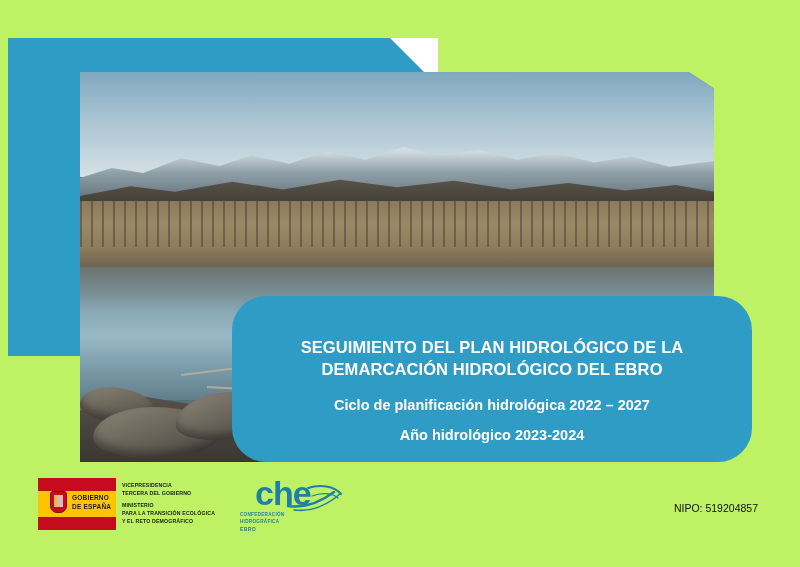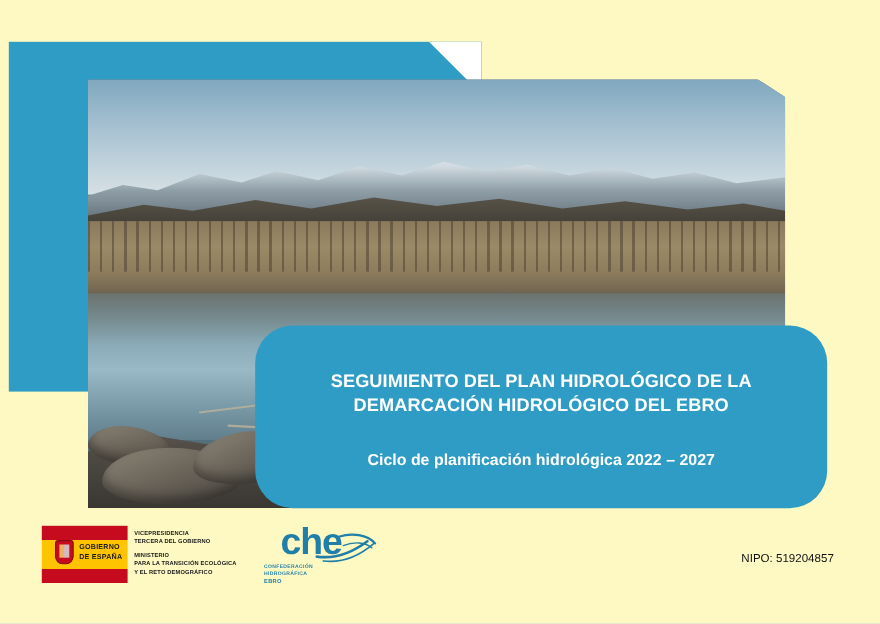--- a/index.html
+++ b/index.html
@@ -13,21 +13,21 @@
     font-family: "Liberation Sans", sans-serif;
     overflow: hidden;
     position: relative;
   }
 
   #page {
     position: absolute;
     left: 0; top: 0;
     width: 800px;
     height: 567px;
-    background: #fef9c3;
+    background: #bef264;
   }
 
   
   .blue-slab {
     position: absolute;
     left: 8px;
     top: 38px;
     width: 430px;
     height: 318px;
     background: #2e9cc4;
@@ -149,21 +149,21 @@
   }
   .title-line {
     font-size: 16.5px;
     font-weight: bold;
     line-height: 1.35;
     letter-spacing: .1px;
   }
   .subtitle-line {
     font-size: 14.5px;
     font-weight: bold;
-    margin-top: 28px;
+    margin-top: 14px;
     line-height: 1.4;
   }
   .subtitle-line2 {
     font-size: 14.5px;
     font-weight: bold;
     margin-top: 12px;
   }
 
   
   .footer {
@@ -304,20 +304,21 @@
       <div class="rock r4"></div>
       <div class="branch b1"></div>
       <div class="branch b2"></div>
     </div>
   </div>
 
   <div class="title-panel">
     <div class="title-line">SEGUIMIENTO DEL PLAN HIDROLÓGICO DE LA</div>
     <div class="title-line">DEMARCACIÓN HIDROLÓGICO DEL EBRO</div>
     <div class="subtitle-line">Ciclo de planificación hidrológica 2022 – 2027</div>
+    <div class="subtitle-line2">Año hidrológico 2023-2024</div>
   </div>
 
   <div class="footer">
 
     <div class="gob-logo">
       <div class="flag">
         <div class="shield"></div>
         <div class="gob-text">
           <div>GOBIERNO</div>
           <div>DE ESPAÑA</div>

